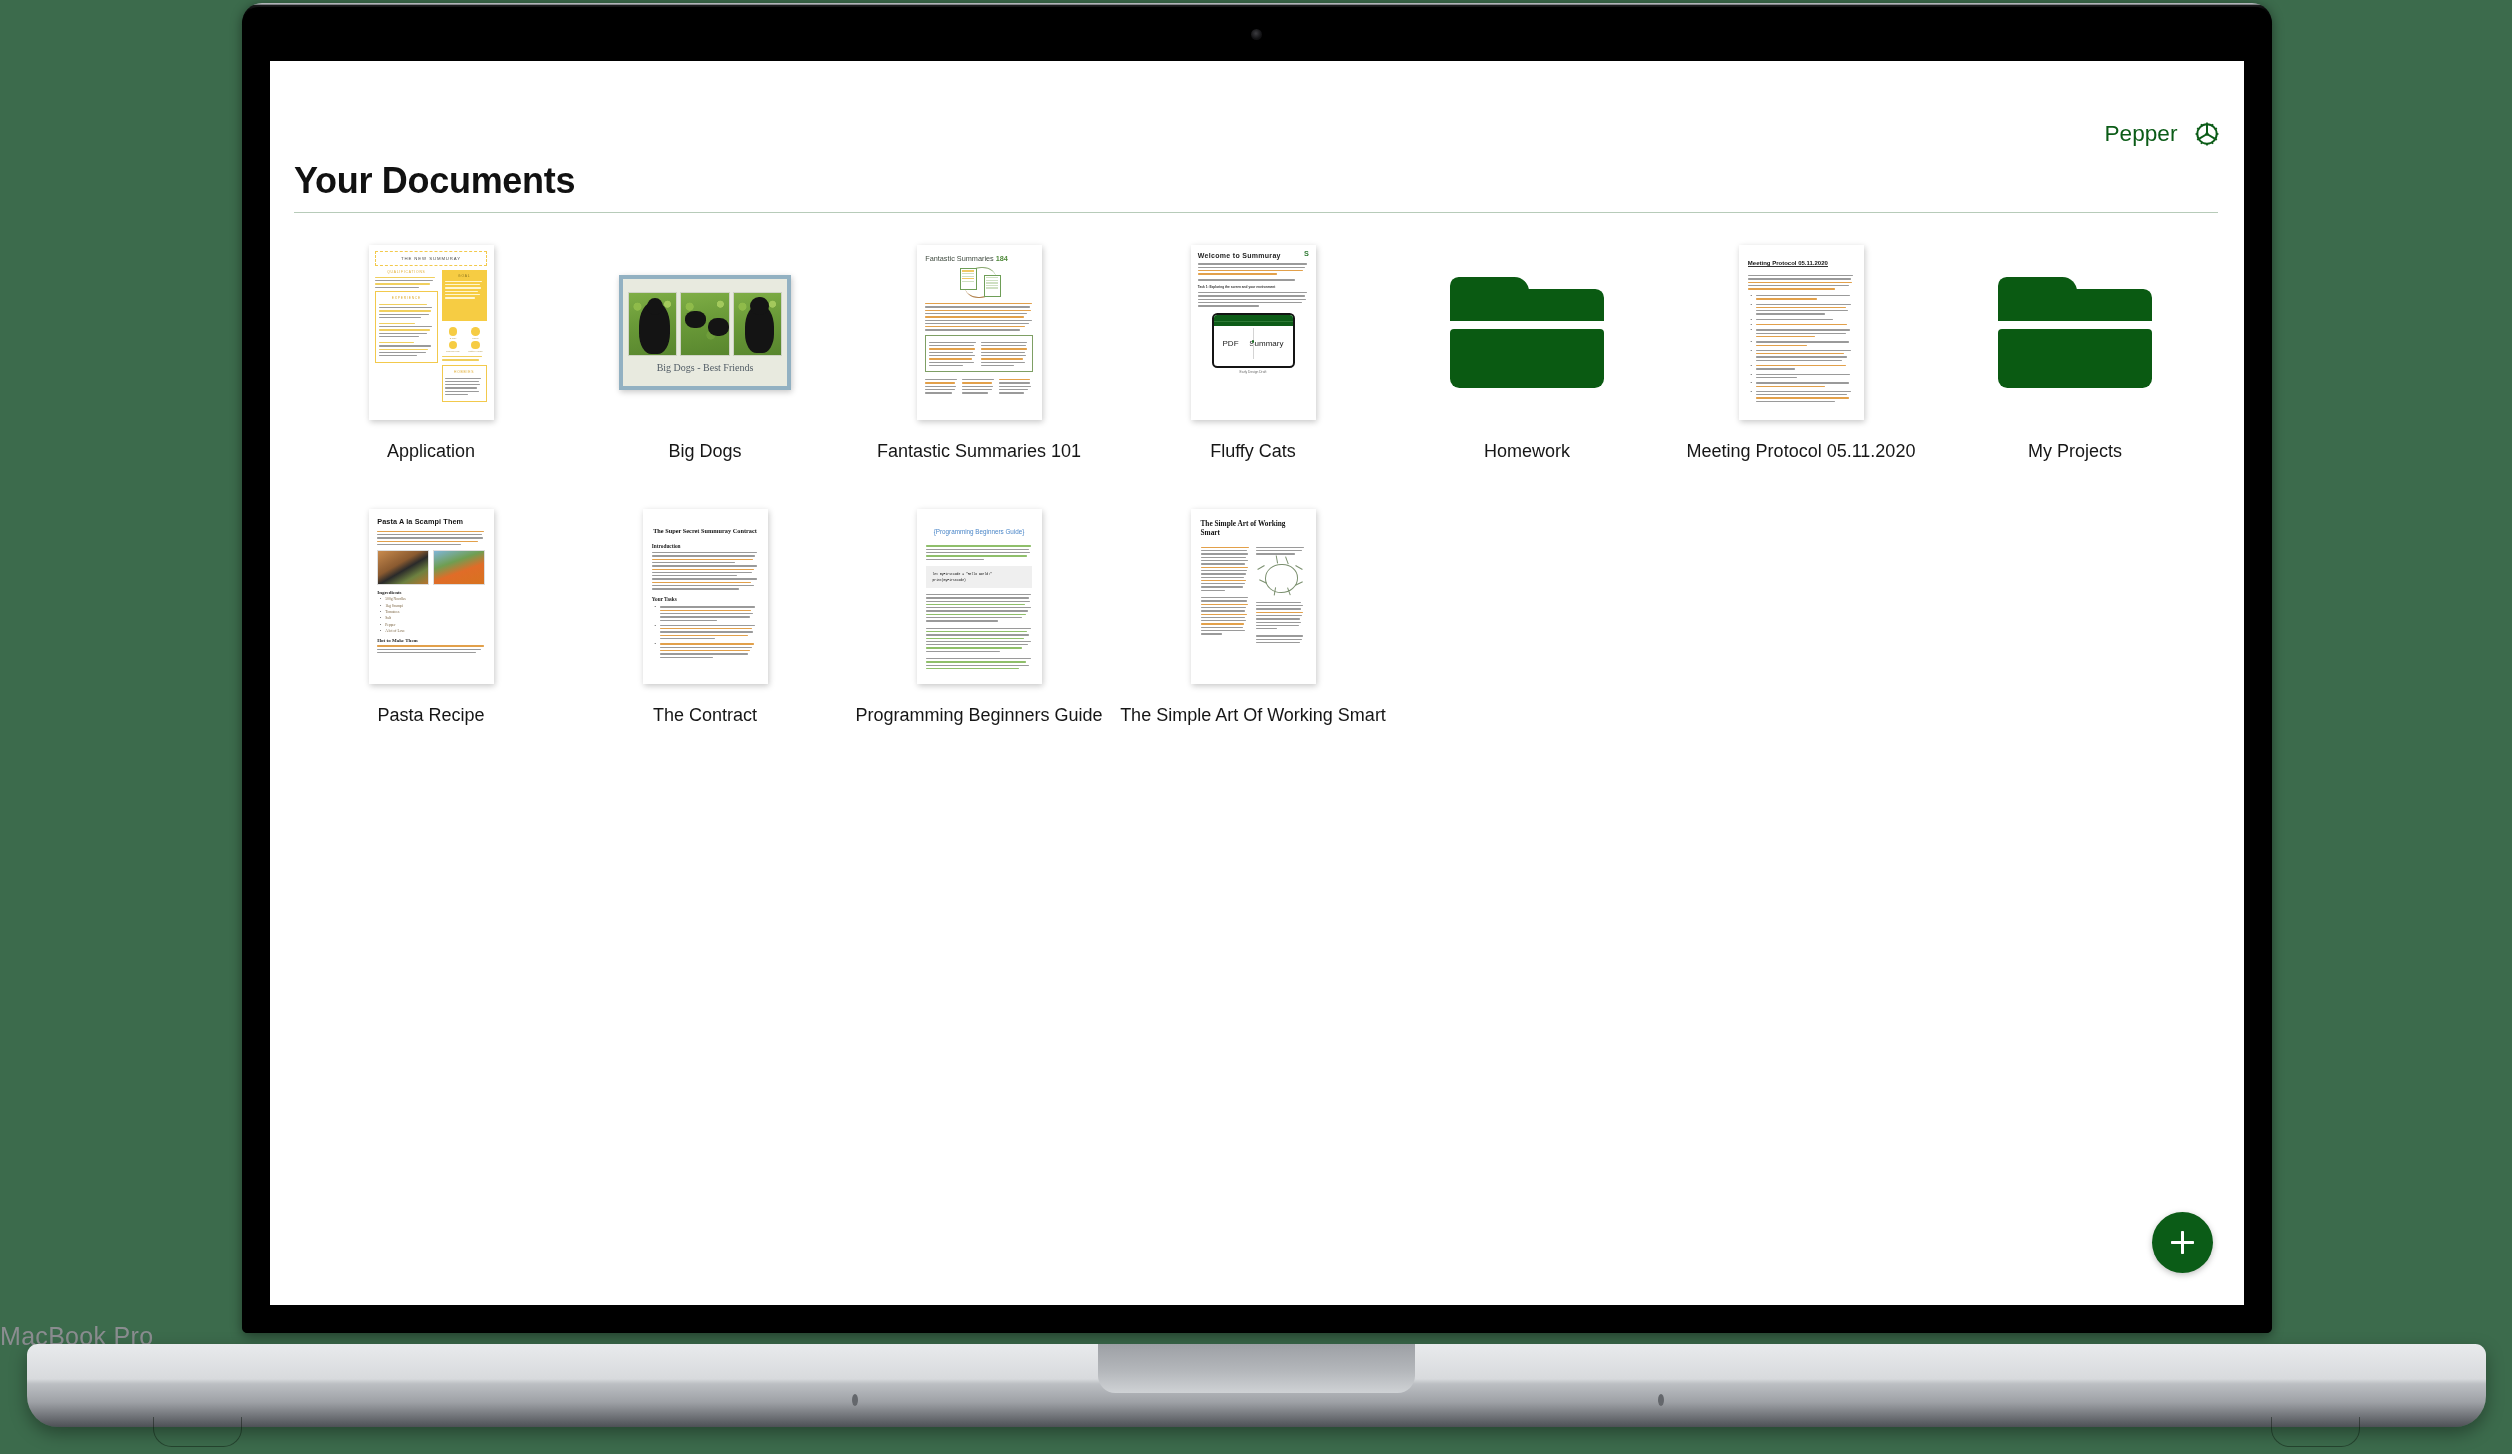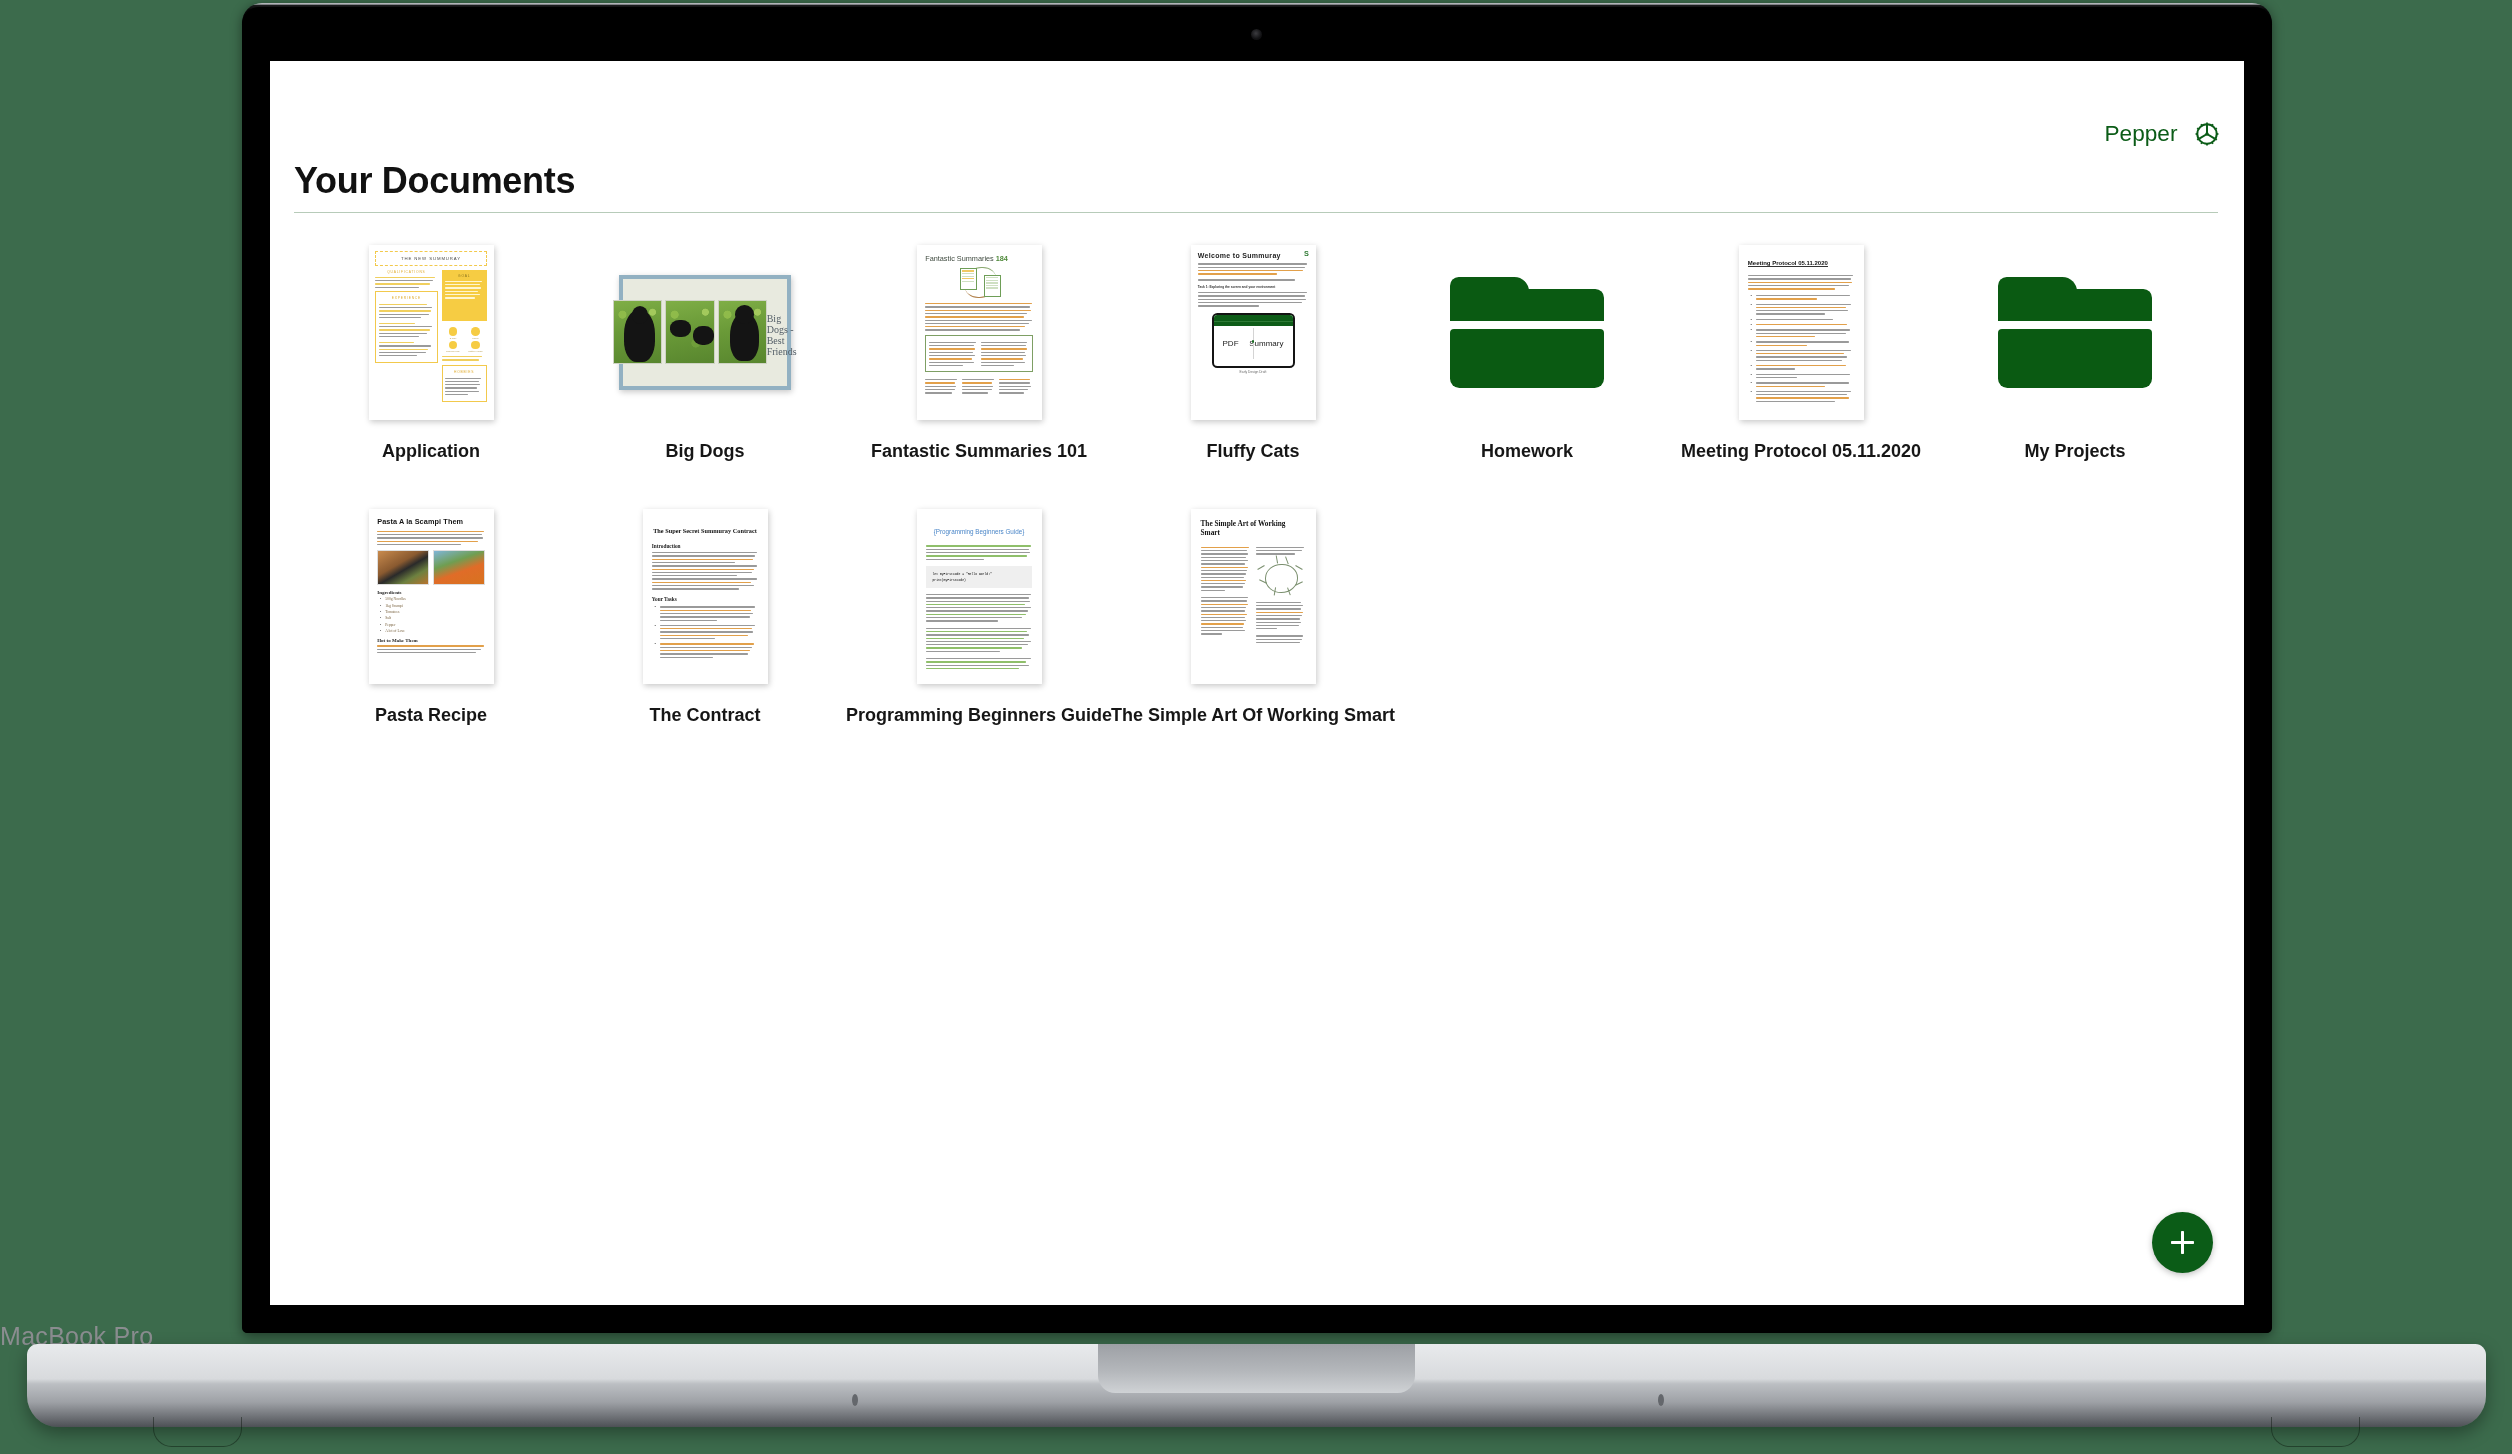--- a/index.html
+++ b/index.html
@@ -155,21 +155,20 @@
     align-items: center;
     justify-content: center;
   }
   .item-label {
     margin-top: 12px;
     font-size: 18px;
     color: #161616;
     text-align: center;
     font-family: "Liberation Sans", sans-serif;
     white-space: nowrap;
-    font-weight: bold;
   }
 
   
   .page {
     position: relative;
     background: #fff;
     box-shadow: 1.3px 2px 6px rgba(0,0,0,.22);
     overflow: hidden;
   }
   .page-portrait { width: 125px; height: 175px; }
@@ -204,21 +203,21 @@
 
   
   .dogs-sel {
     border: 4.7px solid #92b1c2;
     background: #92b1c2;
     box-shadow: 1.3px 2px 6px rgba(0,0,0,.22);
   }
   .dogs-page {
     width: 164px; height: 107px;
     background: #e8eadf;
-    display: flex; flex-direction: row;
+    display: flex; flex-direction: column;
     align-items: center; justify-content: center;
     padding: 6.7px 5.3px; box-sizing: border-box;
   }
   .dogs-strip { display: flex; gap: 3.3px; height: 64px; width: 100%; justify-content: center; }
   .dog-ph { position: relative; overflow: hidden; border: 0.7px solid #cfd3c5; }
   .dog1 { width: 49px; }
   .dog2 { width: 51px; }
   .dog3 { width: 49px; }
   .grassbg {
     position: absolute; inset: 0;

